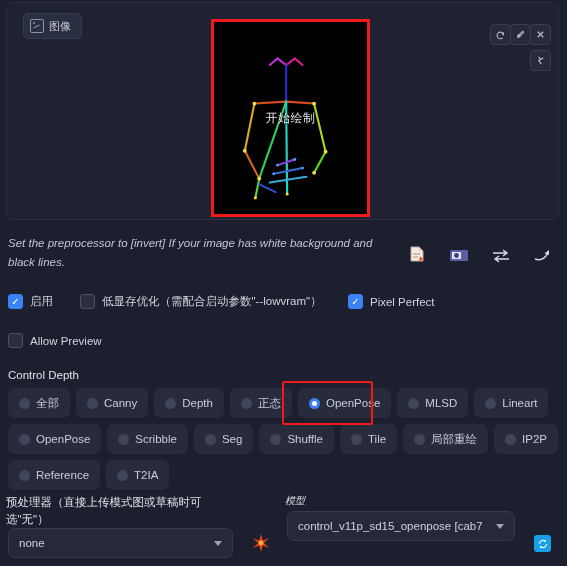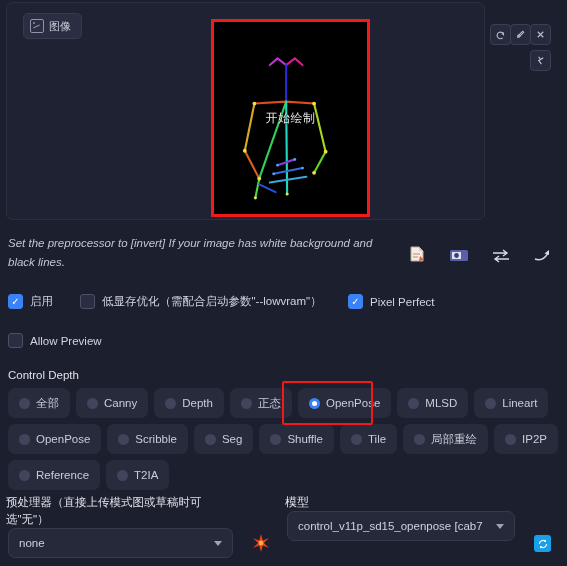--- a/index.html
+++ b/index.html
@@ -6,21 +6,21 @@
   body{
     width:567px;height:566px;
     background:#1c1f2e;
     font-family:"Liberation Sans","DejaVu Sans",sans-serif;
     color:#d7d9e0;
     overflow:hidden;
     position:relative;
   }
   
   #top-panel{
-    position:absolute;left:6px;top:2px;width:479px;height:218px;
+    position:absolute;left:6px;top:2px;width:553px;height:218px;
     border:1px solid #2b3040;border-radius:7px;
     background:#1f2233;
     box-sizing:border-box;
   }
   #img-tab{
     position:absolute;left:16px;top:10px;
     height:26px;width:59px;
     background:#2a2e42;border:1px solid #343a50;border-radius:5px;
     display:flex;align-items:center;gap:5px;
     padding:0 6px;box-sizing:border-box;
@@ -117,21 +117,21 @@
     position:absolute;left:282px;top:381px;width:91px;height:44px;
     border:2px solid #f01a1a;border-radius:2px;box-sizing:border-box;
     pointer-events:none;
   }
   
   #pre-label{
     position:absolute;left:6px;top:494px;width:215px;
     font-size:11.5px;line-height:17px;color:#dfe1e8;
   }
   #model-label{
-    position:absolute;left:285px;top:494px;font-size:12px;color:#dfe1e8;
+    position:absolute;left:285px;top:494px;font-size:10px;color:#dfe1e8;font-style:italic;
   }
   .select{
     position:absolute;height:30px;border:1px solid #353a4e;border-radius:7px;
     background:#252939;display:flex;align-items:center;
     padding:0 10px;box-sizing:border-box;font-size:11.5px;color:#cfd2dd;
   }
   #pre-select{left:8px;top:528px;width:225px;}
   #model-select{left:287px;top:511px;width:228px;justify-content:center;}
   .select .txt{flex:1;overflow:hidden;white-space:nowrap;}
   .caret{

